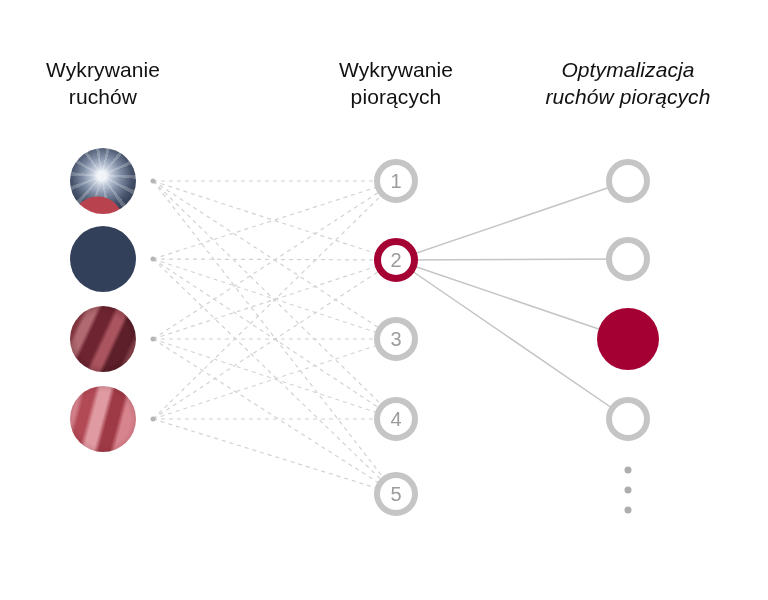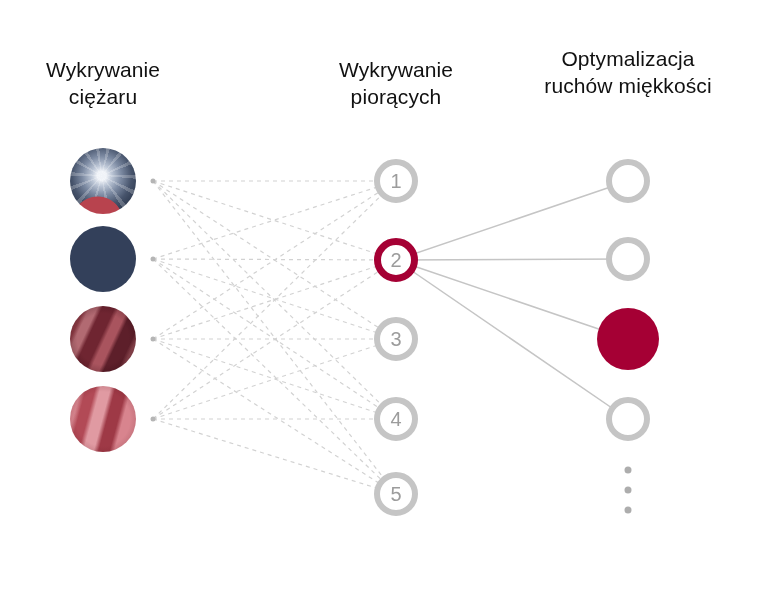--- a/index.html
+++ b/index.html
@@ -122,31 +122,31 @@
       <line x1="396" y1="260" x2="628" y2="259" stroke="#c5c5c5" stroke-width="1.5"></line>
       <line x1="396" y1="260" x2="628" y2="339" stroke="#c5c5c5" stroke-width="1.5"></line>
       <line x1="396" y1="260" x2="628" y2="419" stroke="#c5c5c5" stroke-width="1.5"></line>
       <circle cx="628" cy="470" r="3.5" fill="#adadad"></circle>
       <circle cx="628" cy="490" r="3.5" fill="#adadad"></circle>
       <circle cx="628" cy="510" r="3.5" fill="#adadad"></circle>
     </svg>
 
   <div class="col-title" id="title-0" style="left: 103px; top: 57px; color: rgb(17, 17, 17);">
     <span>Wykrywanie</span><br>
-    <span>ciężaru</span>
+    <span>ruchów</span>
   </div>
 
   <div class="col-title" id="title-1" style="left: 396px; top: 57px; color: rgb(17, 17, 17);">
     <span>Wykrywanie</span><br>
     <span>piorących</span>
   </div>
 
-  <div class="col-title" id="title-2" style="left: 628px; top: 46px; color: rgb(17, 17, 17);">
+  <div class="col-title" id="title-2" style="left: 628px; top: 57px; color: rgb(17, 17, 17); font-style: italic;">
     <span>Optymalizacja</span><br>
-    <span>ruchów miękkości</span>
+    <span>ruchów piorących</span>
   </div>
 
 <div class="node node-photo photo-drum-steel" style="left: 103px; top: 181px;"></div>
     <div class="node node-photo photo-drum-fabric" style="left: 103px; top: 259px;"></div>
     <div class="node node-photo photo-fabric-dark" style="left: 103px; top: 339px;"></div>
     <div class="node node-photo photo-fabric-light" style="left: 103px; top: 419px;"></div>
     <div class="node node-ring" style="left: 396px; top: 181px;">
       <span style="color: rgb(156, 156, 156);">1</span>
     </div>
     <div class="node node-ring highlighted" style="left: 396px; top: 260px;">

